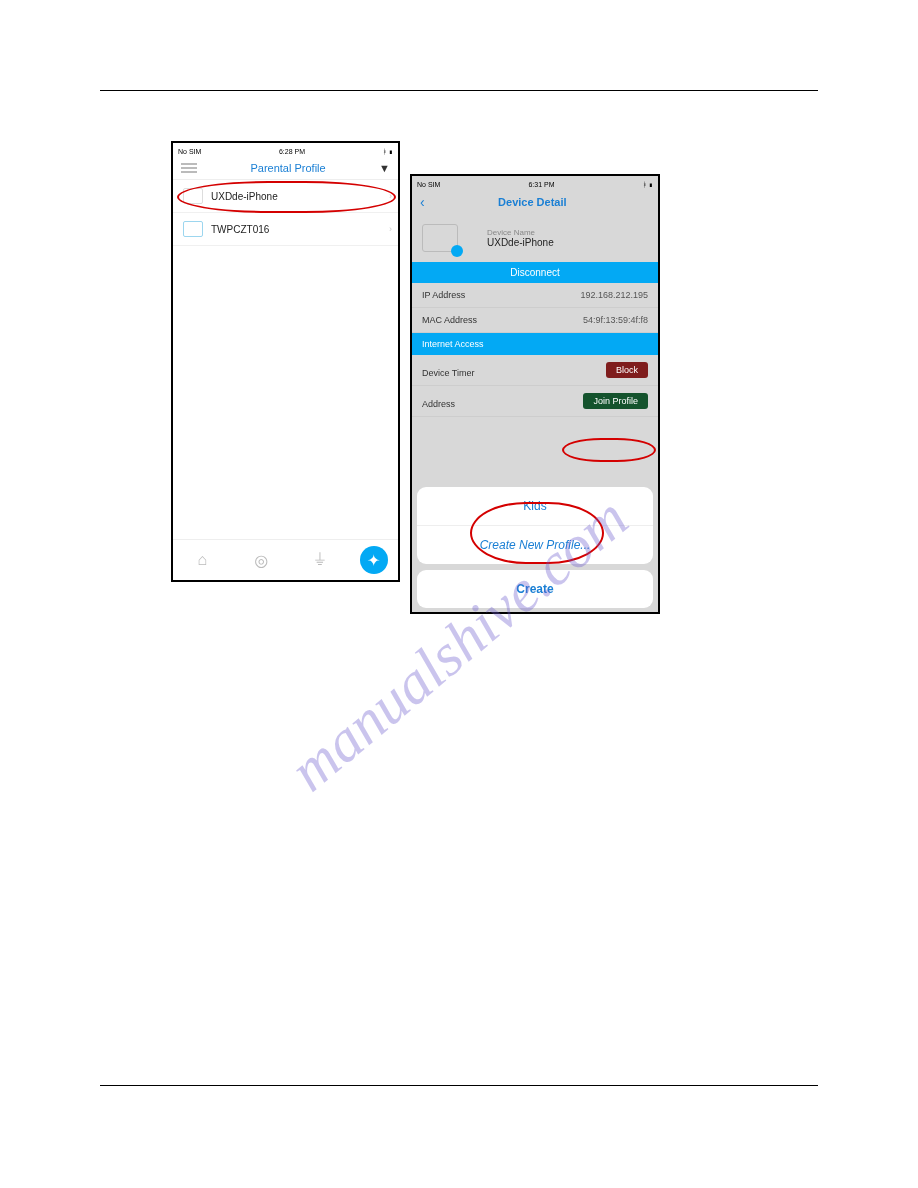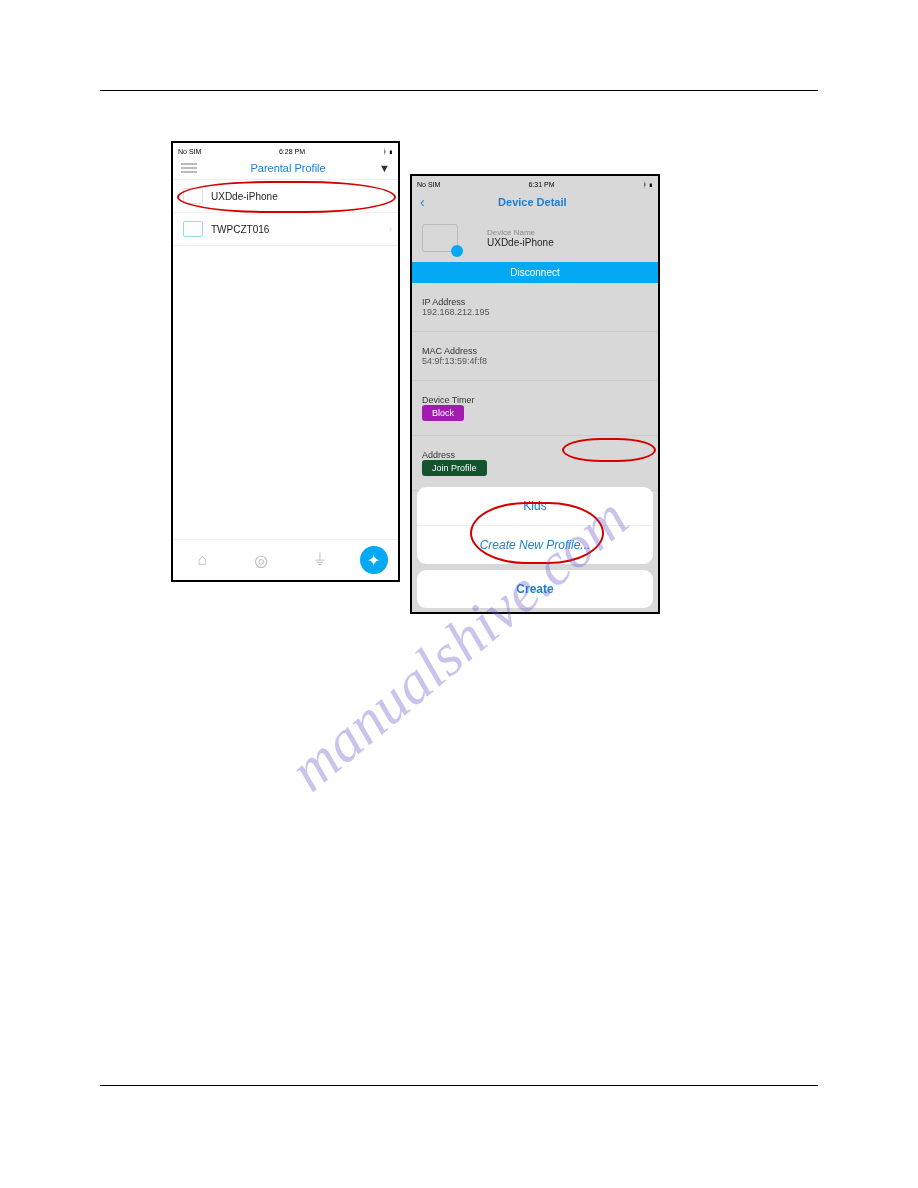--- a/index.html
+++ b/index.html
@@ -198,26 +198,25 @@
     background: #03a9f4;
     color: #fff;
     text-align: center;
     font-size: 10px;
     padding: 5px 0;
   }
 
   .r-row {
     display: flex;
     justify-content: space-between;
-    align-items: flex-start;
-    padding: 14px 10px;
+    align-items: flex-end;
+    padding: 7px 10px;
     font-size: 9px;
     color: #333;
     border-bottom: 1px solid rgba(0,0,0,0.05);
-    flex-direction: column;
   }
   .r-row .val { color: #555; }
 
   .toggle {
     width: 28px;
     height: 14px;
     border-radius: 7px;
     background: #ccc;
     position: relative;
   }
@@ -236,21 +235,21 @@
     font-size: 9px;
     padding: 6px 10px;
   }
 
   .pill {
     padding: 3px 10px;
     border-radius: 3px;
     font-size: 9px;
     color: #fff;
   }
-  .pill.orange { background: #a21caf; }
+  .pill.orange { background: #7f1d1d; }
   .pill.blue { background: #14532d; }
 
   .sheet {
     position: absolute;
     bottom: 4px;
     left: 5px; right: 5px;
   }
   .sheet-group {
     background: #fff;
     border-radius: 9px;
@@ -367,20 +366,21 @@
 
     <div class="r-row">
       <span>IP Address</span>
       <span class="val">192.168.212.195</span>
     </div>
     <div class="r-row">
       <span>MAC Address</span>
       <span class="val">54:9f:13:59:4f:f8</span>
     </div>
 
+    <div class="section-head">Internet Access</div>
 
     <div class="r-row">
       <span>Device Timer</span>
       <span class="pill orange">Block</span>
     </div>
     <div class="r-row">
       <span>Address</span>
       <span class="pill blue">Join Profile</span>
     </div>
 

